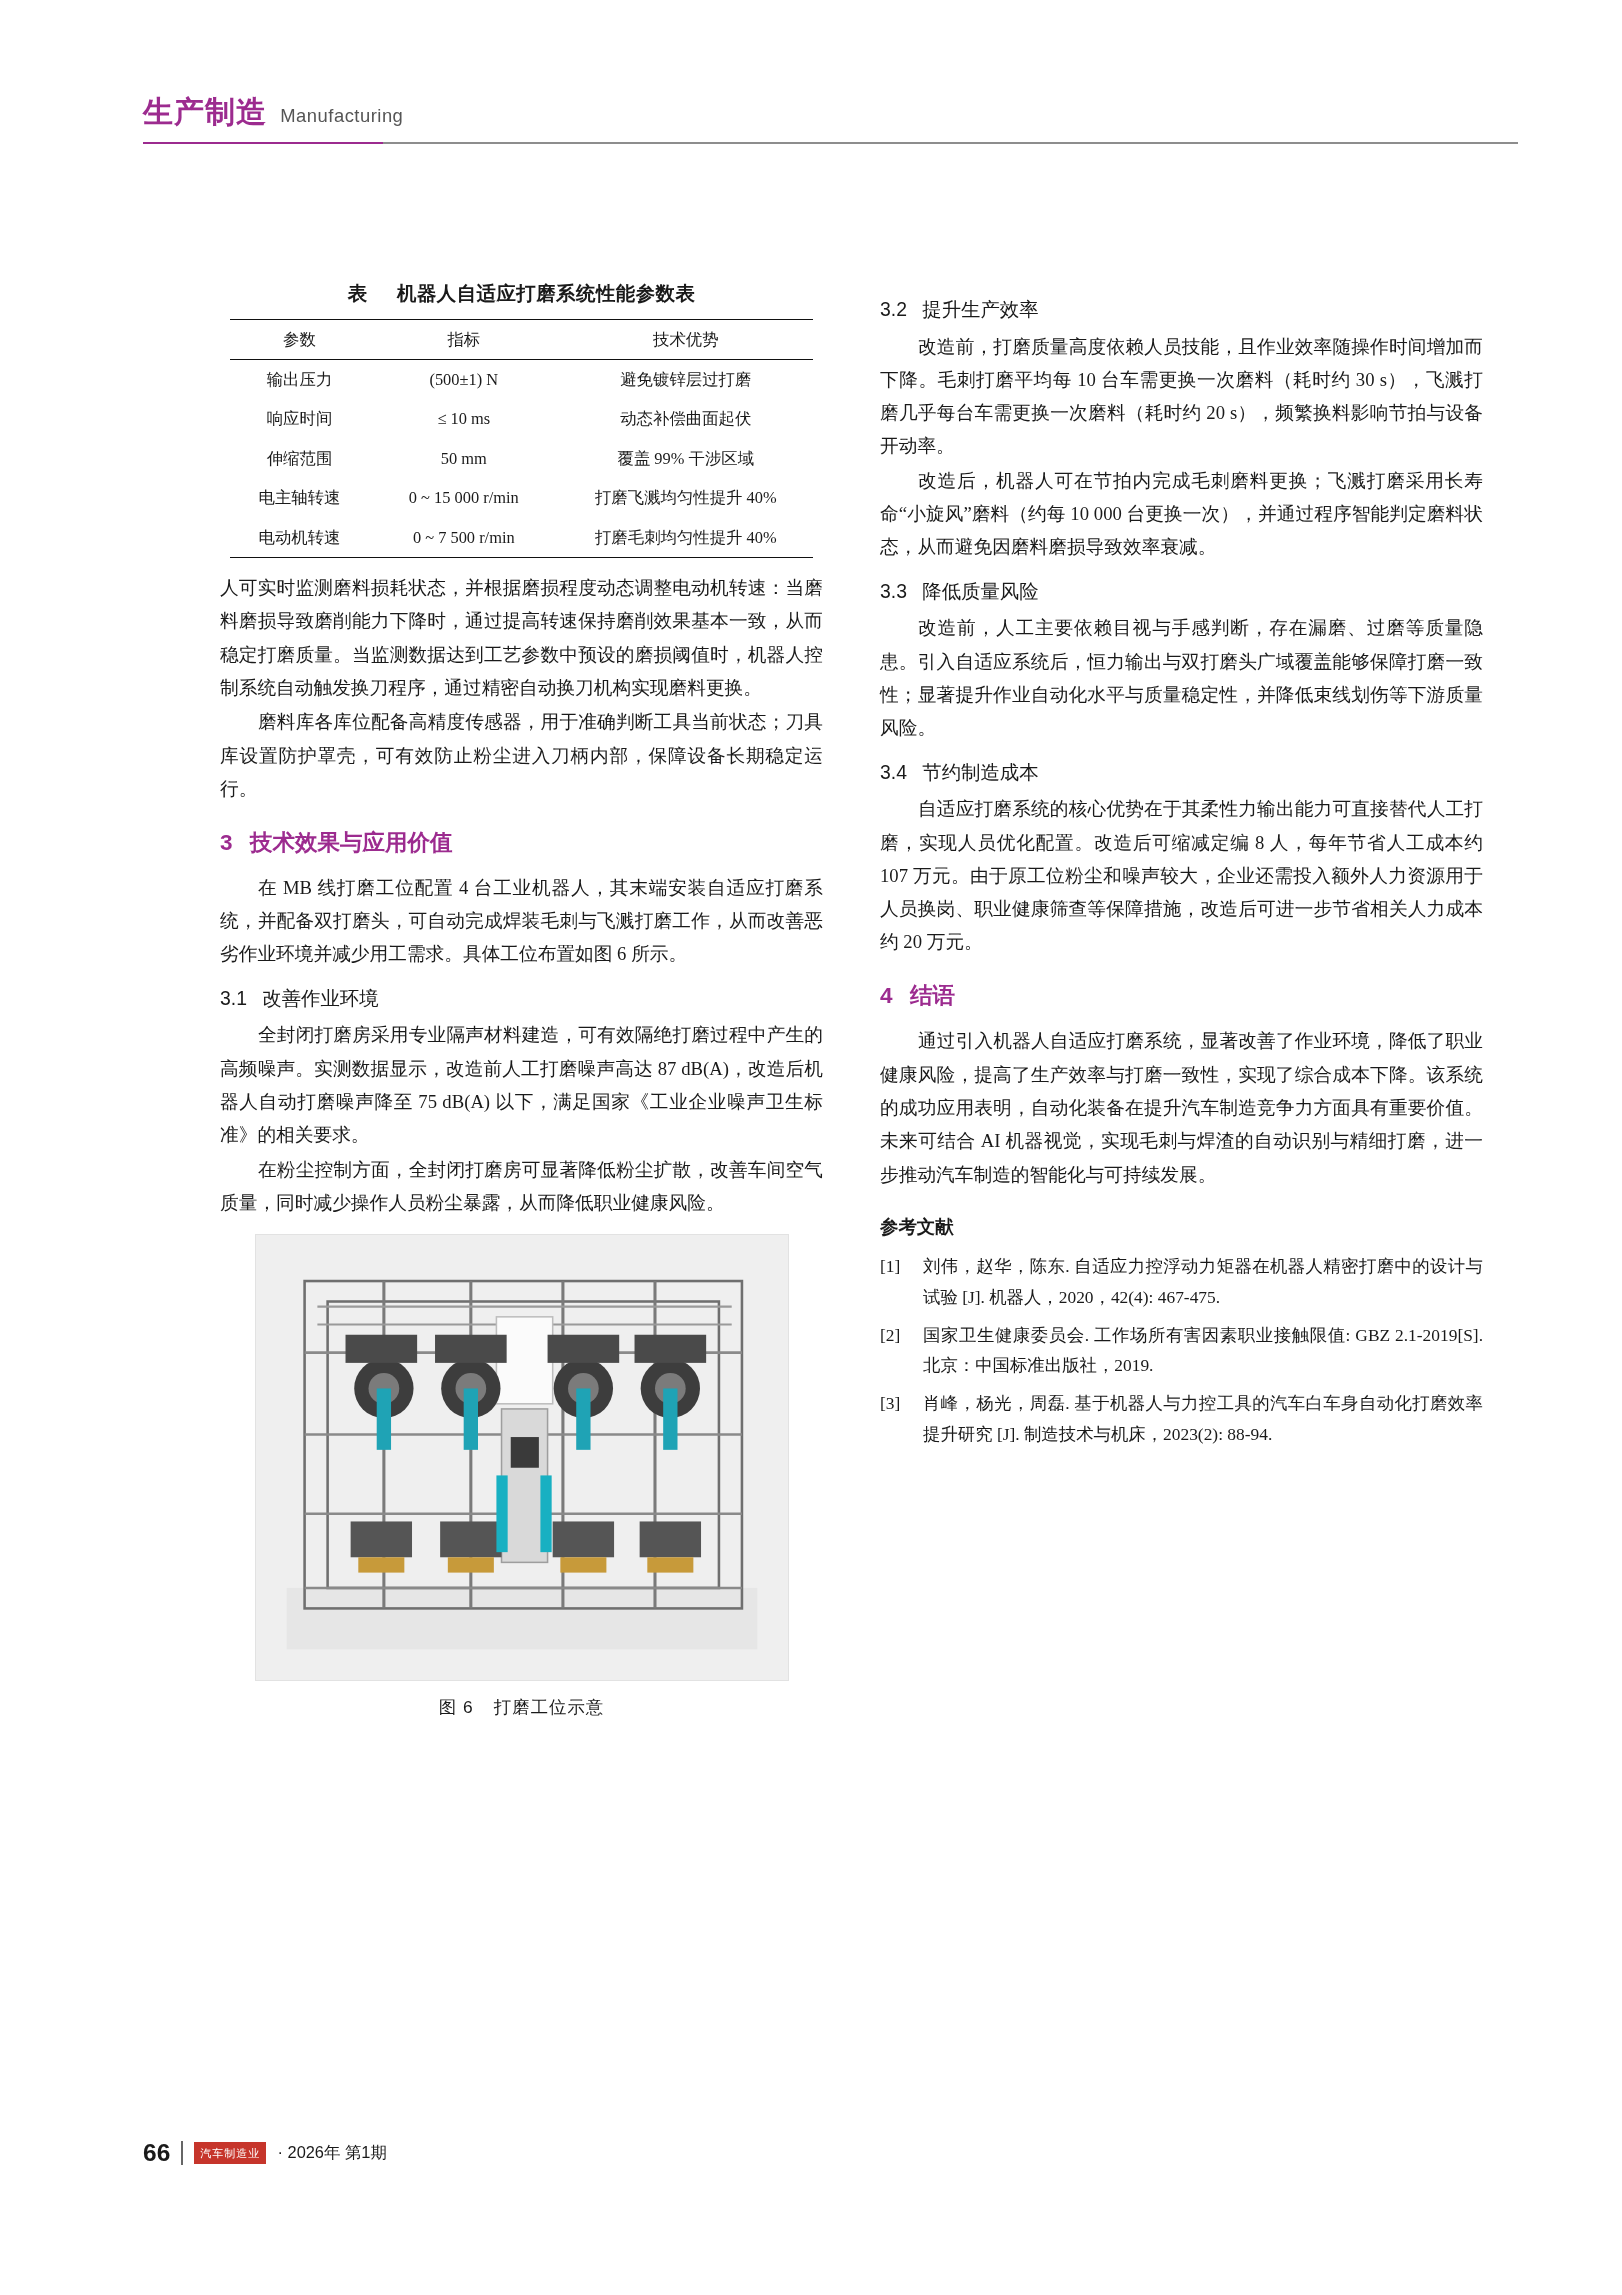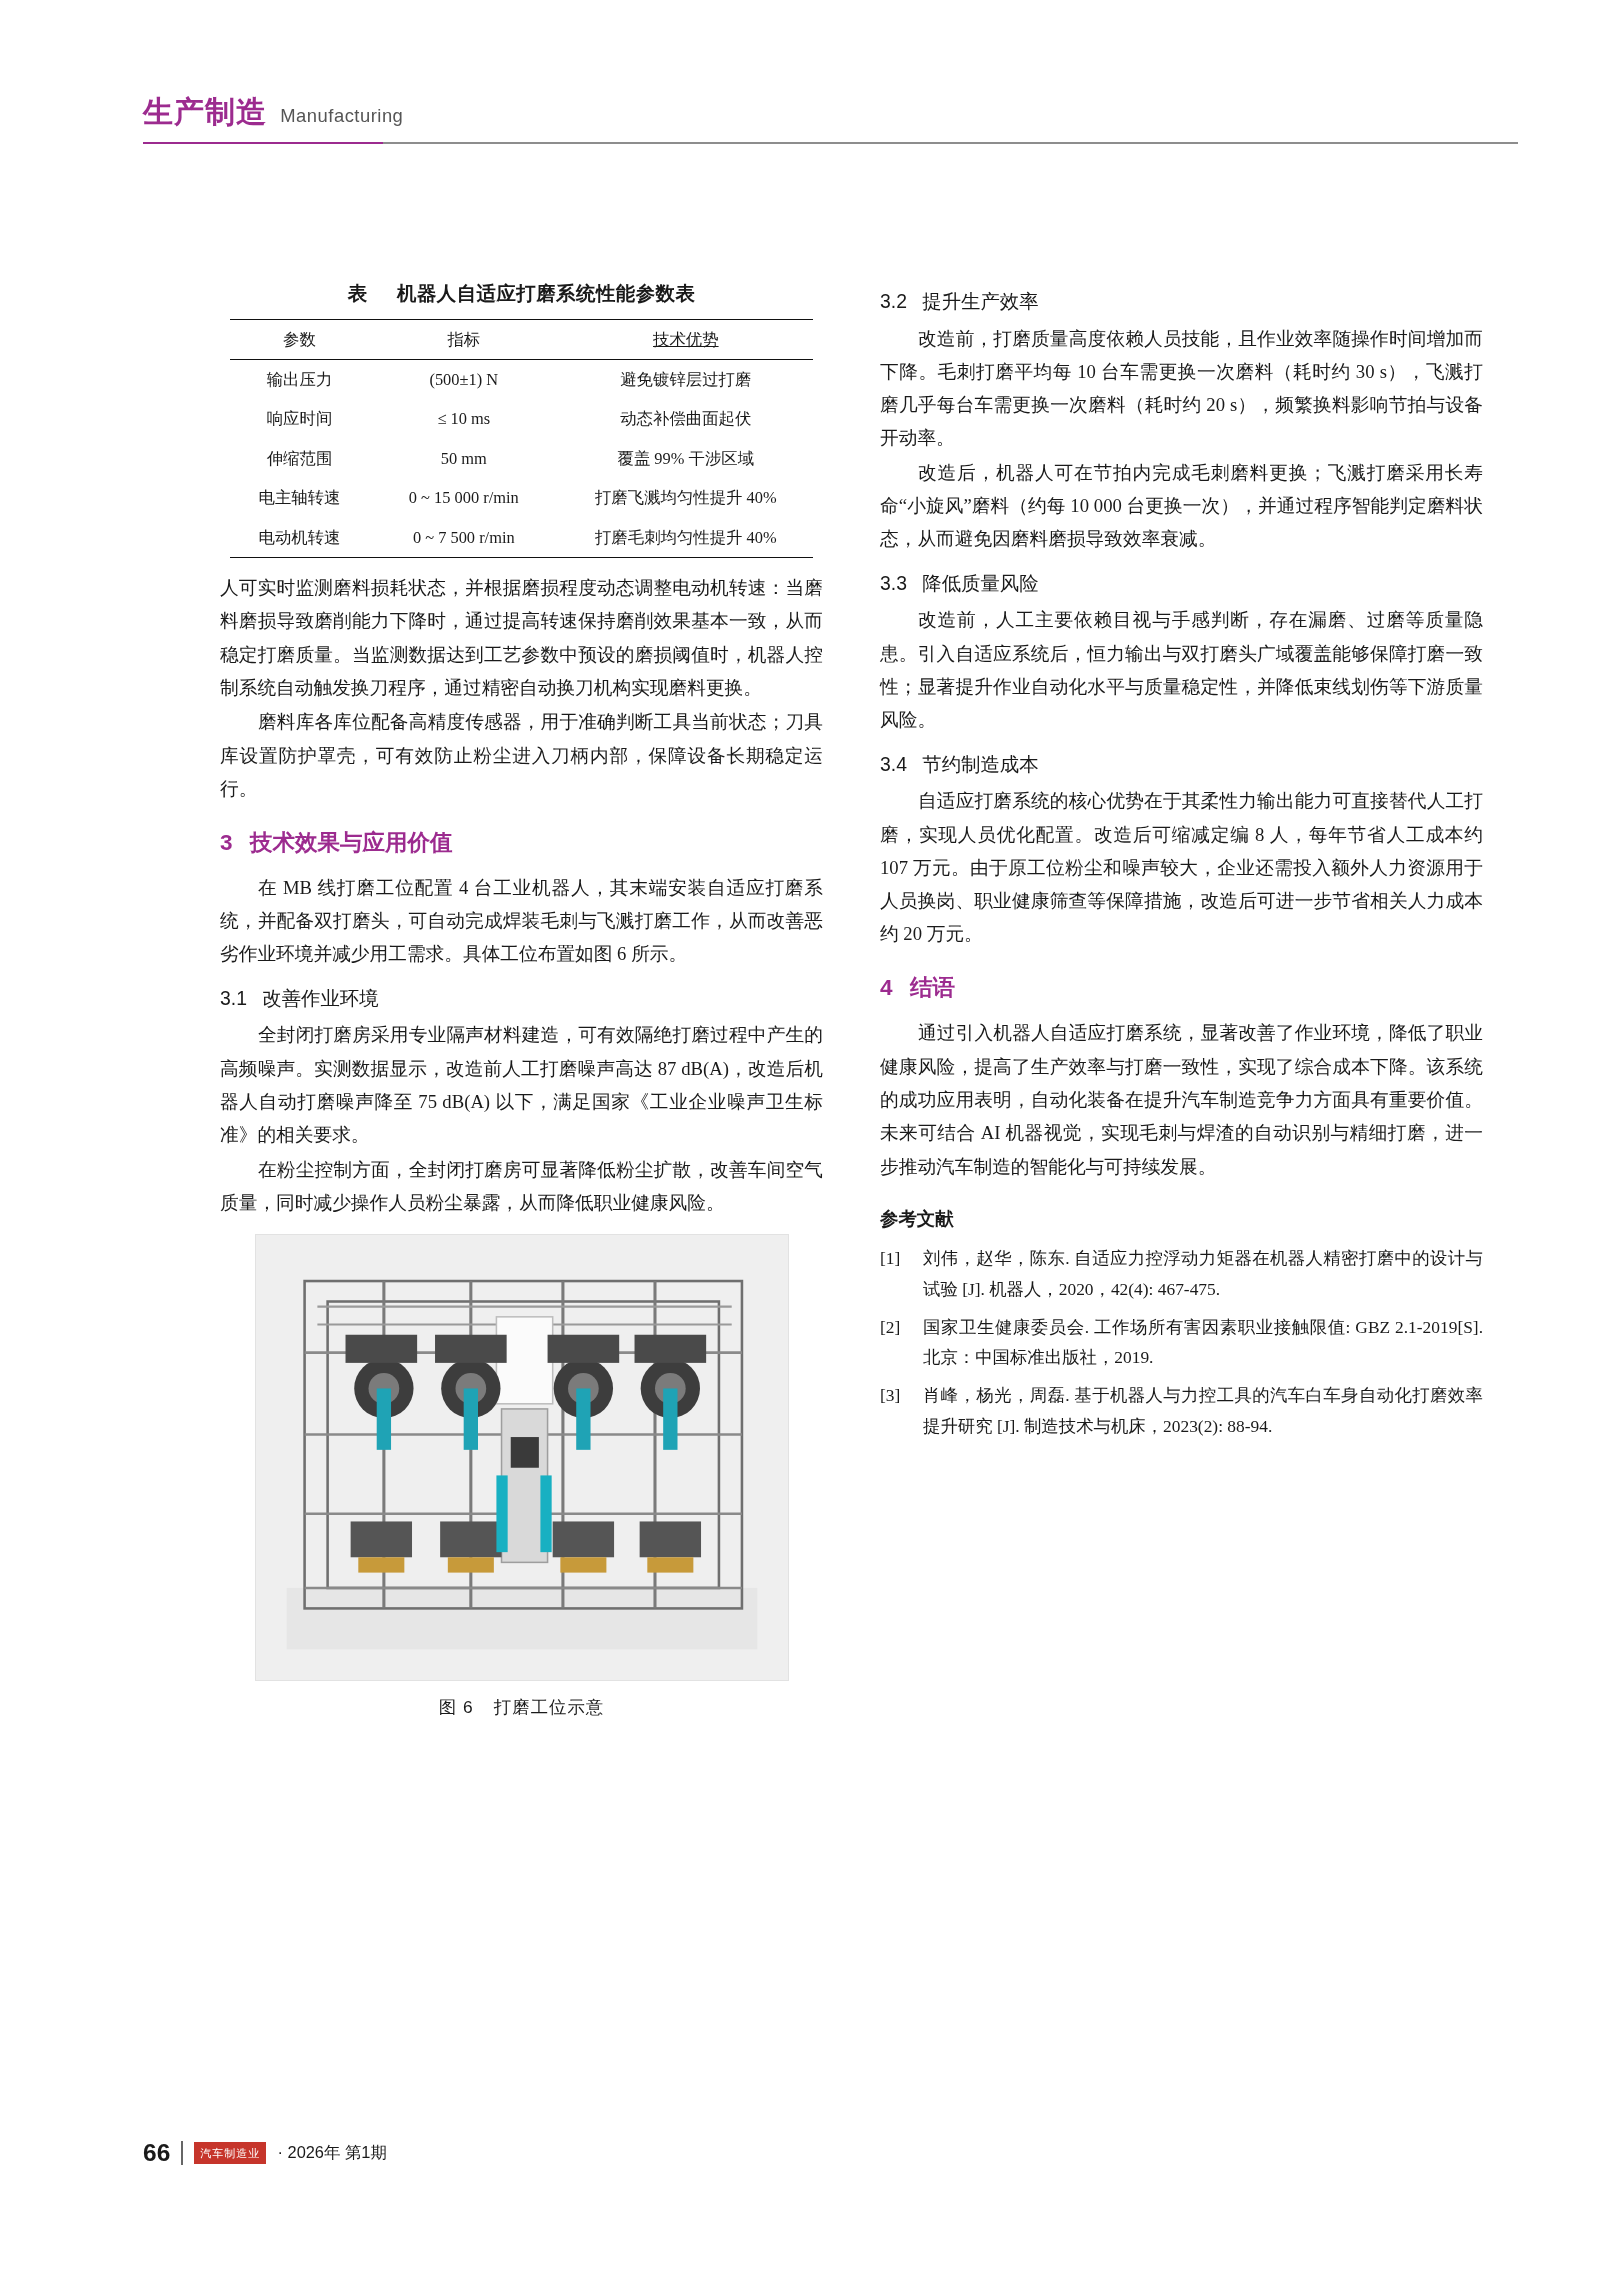--- a/index.html
+++ b/index.html
@@ -121,21 +121,21 @@
   table.ptable thead th {
     border-top: 1.5px solid #111;
     border-bottom: 0.8px solid #111;
     font-size: 16.4px;
   }
   table.ptable tbody tr:last-child td {
     border-bottom: 1.5px solid #111;
   }
   .cell-p1 { width: 138px; }
   .cell-p2 { width: 189px; }
-  .cell-p3 { width: 256px; text-decoration: underline; }
+  .cell-p3 { width: 256px; }
 
   
   .figure { margin-top: 15.3px; }
   .figure-img {
     width: 532px;
     height: 445px;
     margin: 0 auto;
     background: #efefef;
     position: relative;
     overflow: hidden;
@@ -349,21 +349,21 @@
       <div class="figure-caption">
         <span class="fno">图 6</span>
         <span>打磨工位示意</span>
       </div>
     </div>
 
   </div>
 
   <div class="col col-right">
 
-    <h3 class="subsec" style="margin-top:8px">
+    <h3 class="subsec" style="margin-top:16px">
       <span>3.2</span>
       <span>提升生产效率</span>
     </h3>
     <p class="para">改造前，打磨质量高度依赖人员技能，且作业效率随操作时间增加而下降。毛刺打磨平均每 10 台车需更换一次磨料（耗时约 30 s），飞溅打磨几乎每台车需更换一次磨料（耗时约 20 s），频繁换料影响节拍与设备开动率。</p>
     <p class="para">改造后，机器人可在节拍内完成毛刺磨料更换；飞溅打磨采用长寿命“小旋风”磨料（约每 10 000 台更换一次），并通过程序智能判定磨料状态，从而避免因磨料磨损导致效率衰减。</p>
 
     <h3 class="subsec">
       <span>3.3</span>
       <span>降低质量风险</span>
     </h3>

